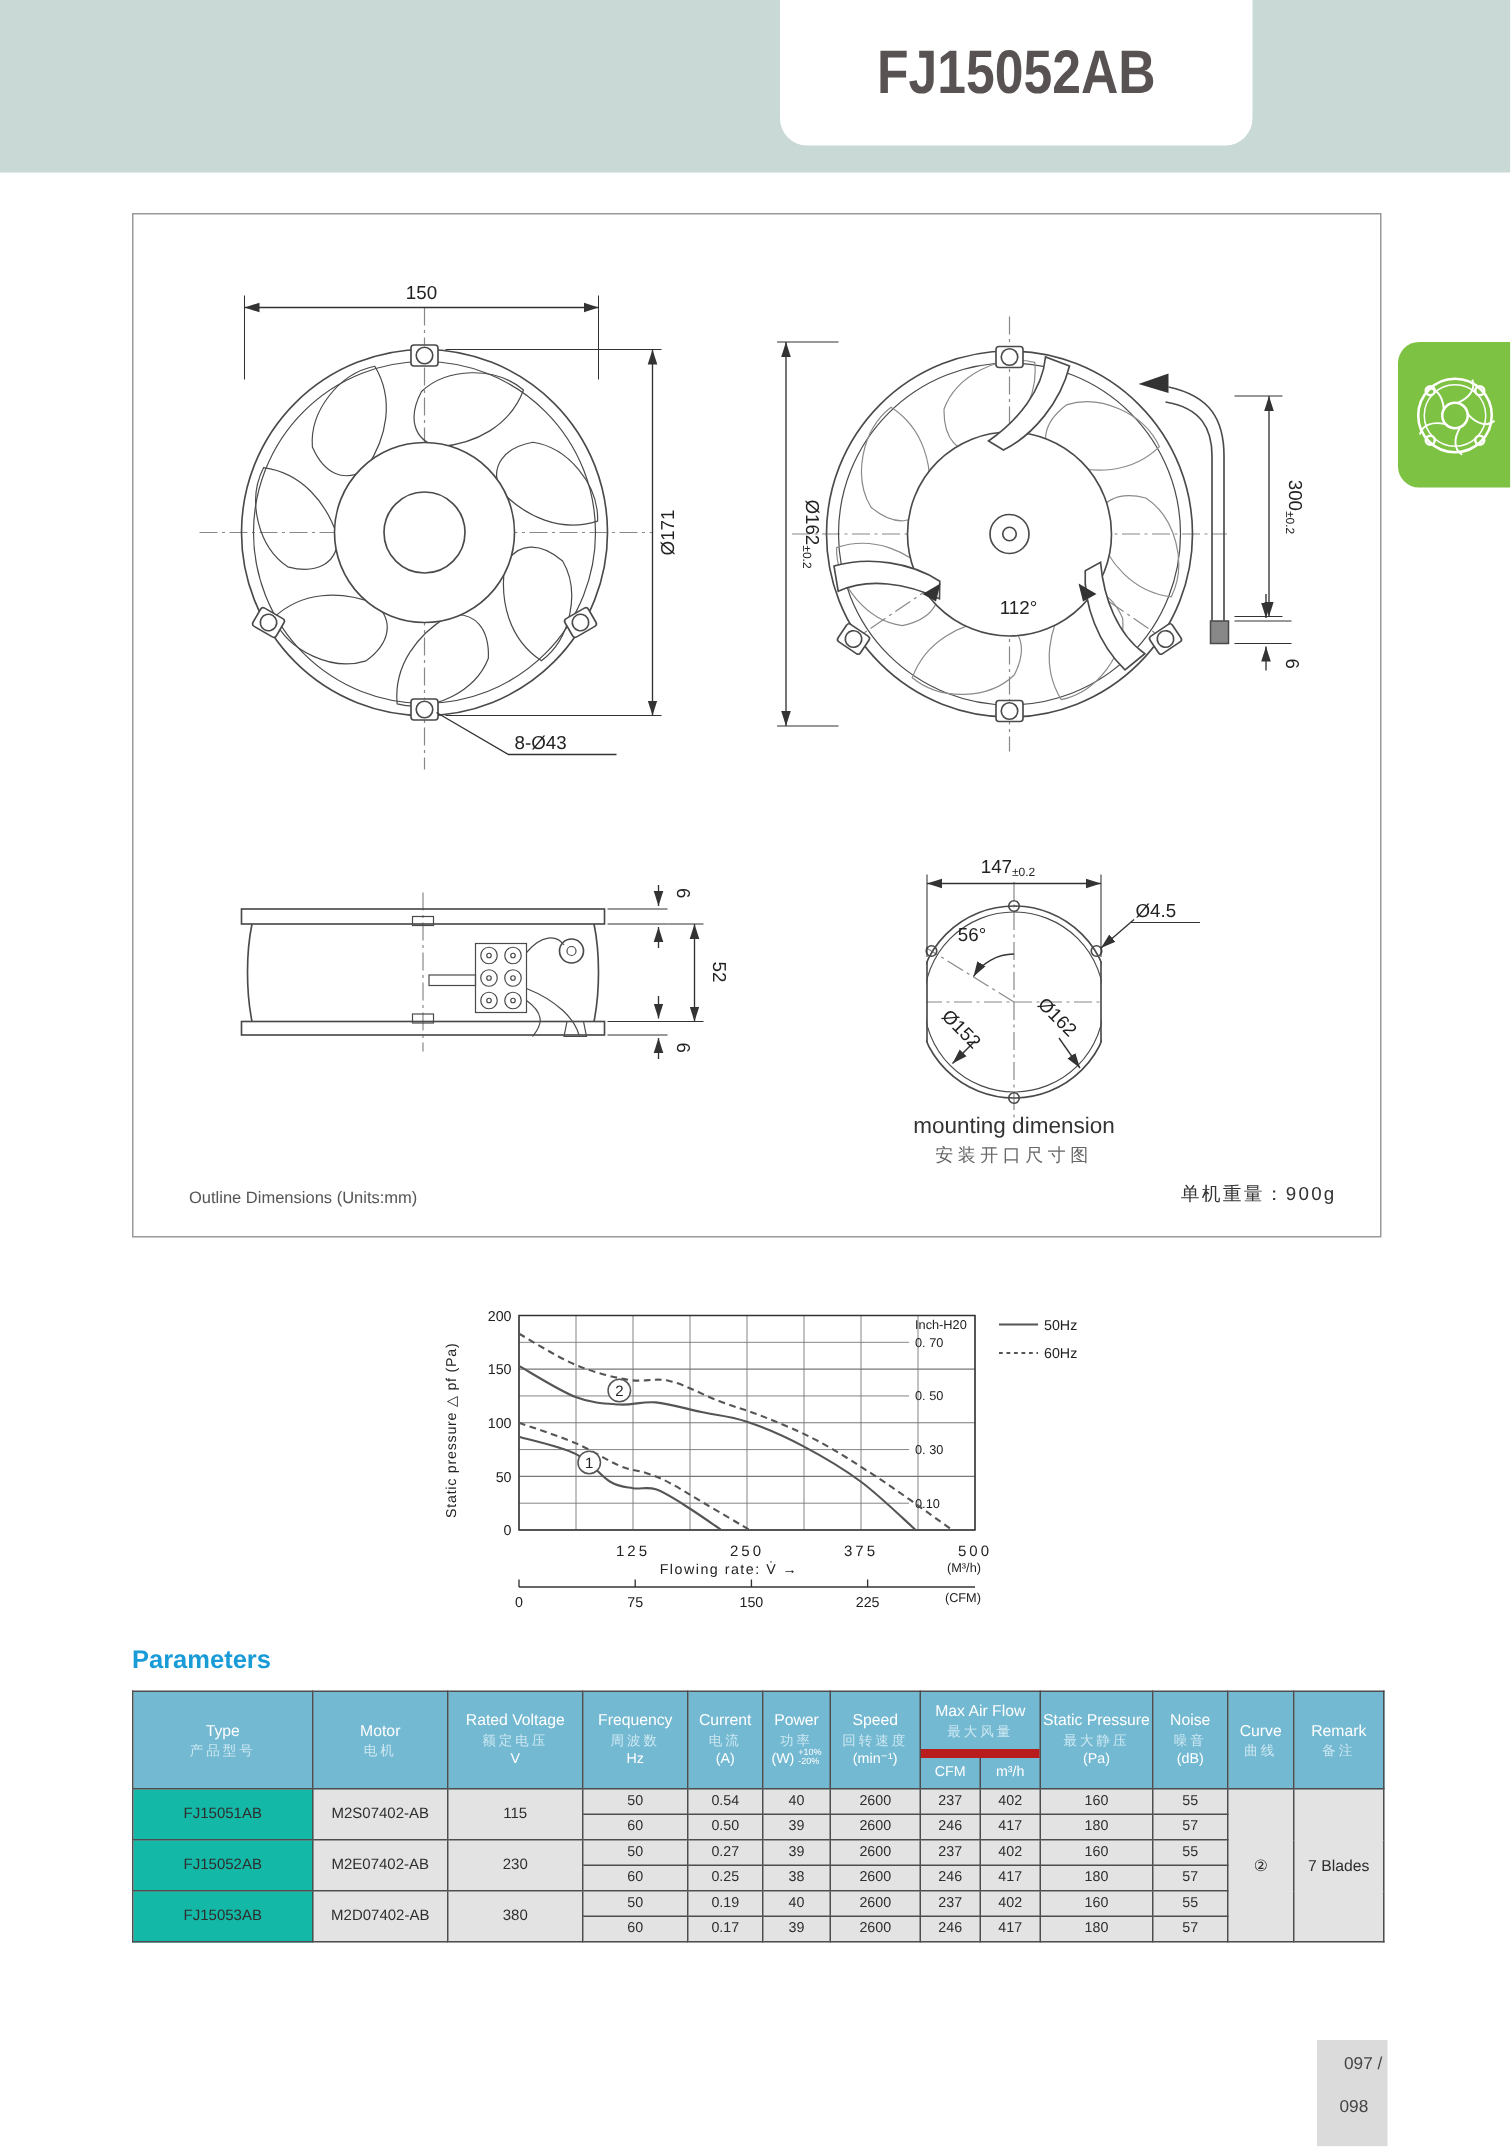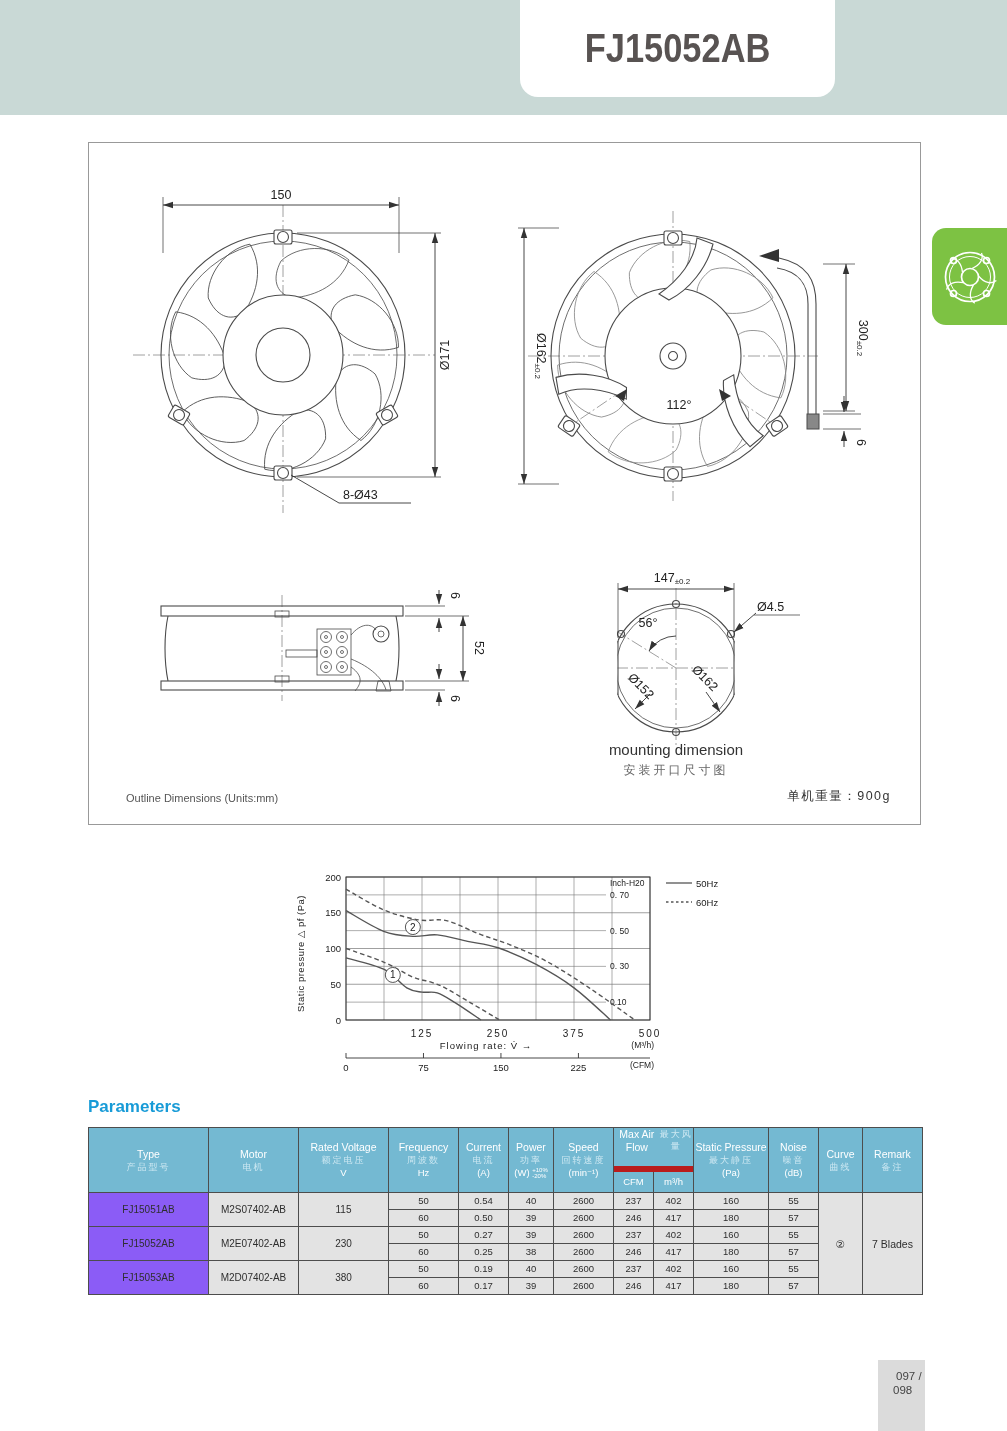--- a/index.html
+++ b/index.html
@@ -32,33 +32,33 @@
   .param-head{position:absolute;left:88px;top:1097px;font-size:17px;font-weight:bold;color:#189bd7;}
   .ptable{position:absolute;left:88px;top:1127px;width:834px;border-collapse:collapse;table-layout:fixed;}
   .ptable td,.ptable th{border:1px solid #4d4d4d;padding:0;box-sizing:border-box;}
   .ptable th{background:#74b9d2;font-weight:normal;vertical-align:middle;height:65px;}
   .hdr-en{font-size:10.5px;color:#fff;line-height:13px;}
   .hdr-zh{font-size:9px;color:#cde8f2;letter-spacing:2px;line-height:12px;}
   .hdr-un{font-size:9.5px;color:#fff;line-height:13px;}
   .tolstack{display:inline-block;vertical-align:middle;font-size:6px;line-height:6px;text-align:left;}
   .af-cell{padding:0;height:65px;}
   .af-inner{display:flex;flex-direction:column;height:100%;}
-  .af-top{flex:1;display:flex;flex-direction:row;justify-content:center;}
+  .af-top{flex:1;display:flex;flex-direction:column;justify-content:center;}
   .af-split{display:flex;border-top:6px solid #b91c1c;height:20px;line-height:20px;}
   .af-split span{flex:1;font-size:9.5px;color:#fff;}
   .af-split span + span{border-left:1px solid #4d4d4d;}
   .ptable td{background:#e3e3e3;font-size:9.5px;color:#2e2e2e;text-align:center;height:17px;line-height:16px;}
-  .ptable td.c-type{background:#8b5cf6;font-size:10px;}
+  .ptable td.c-type{background:#14b8a6;font-size:10px;}
   .ptable td.c-big{font-size:10px;}
   .ptable td.c-span{font-size:10.5px;}
   
   .page-no{position:absolute;left:878px;top:1360px;width:47px;height:71px;background:#dbdbdb;
            font-size:11.5px;color:#444;line-height:14px;padding-top:9px;box-sizing:border-box;}
   .page-no .l1{padding-left:18px;}
-  .page-no .l2{padding-left:15px;}
+  .page-no .l2{padding-left:15px;margin-top:15px;}
   .green-tab{position:absolute;left:932px;top:228px;width:75px;height:97px;background:#7dc243;
              border-radius:14px 0 0 14px;display:flex;align-items:center;justify-content:center;}
 </style>
 </head>
 <body>
 
 <div class="page">
 
   <div class="band"></div>
   <div class="title-box">

